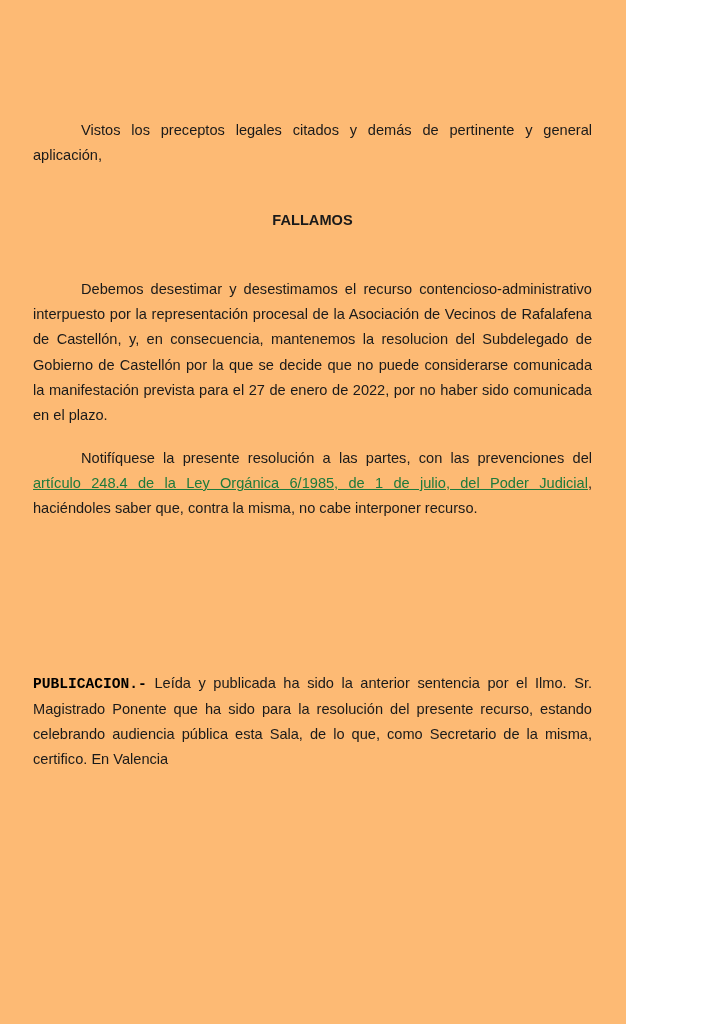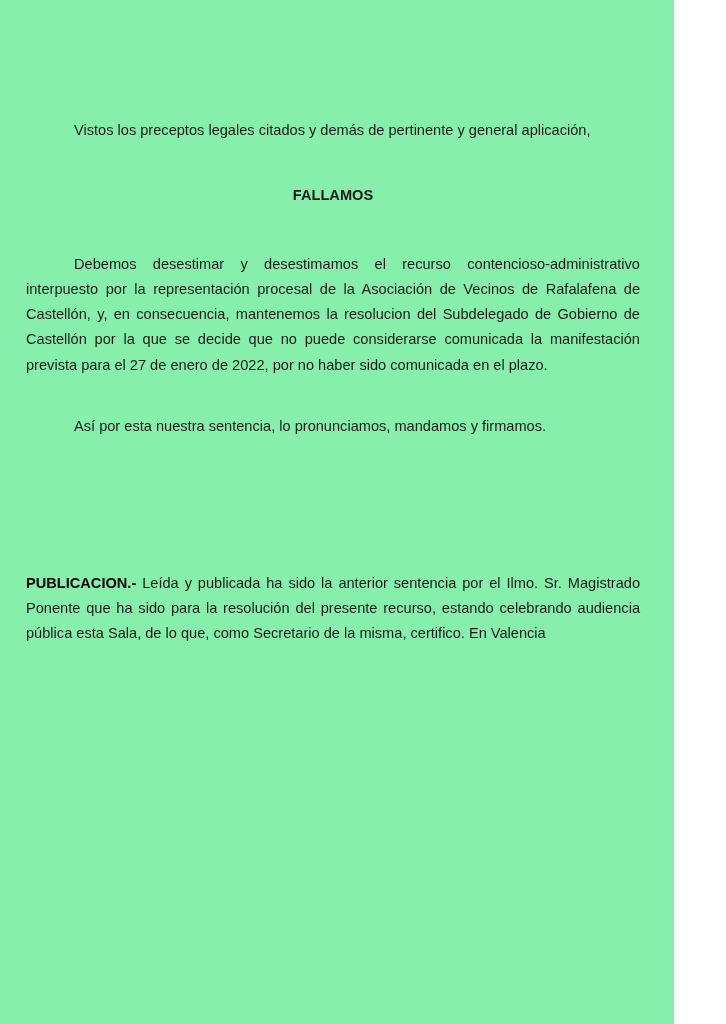--- a/index.html
+++ b/index.html
@@ -9,25 +9,25 @@
   }
   body {
     width: 726px;
     height: 1024px;
     font-family: "Liberation Sans", sans-serif;
     color: #000000;
     -webkit-font-smoothing: antialiased;
   }
   .page {
     position: relative;
-    width: 674px;
+    width: 626px;
     height: 1024px;
-    background: #86efac;
+    background: #fdba74;
     box-sizing: border-box;
-    padding: 118px 34px 0 26px;
+    padding: 118px 34px 0 33px;
   }
   p {
     margin: 0;
     font-size: 14.6px;
     line-height: 1.72;
     text-align: justify;
     text-justify: inter-word;
     color: #1a1a1a;
   }
   .indent {
@@ -45,41 +45,42 @@
   .gap-md { height: 32px; }
   .gap-lg { height: 36px; }
   .gap-block { height: 132px; }
   .link {
     color: #1e7a3c;
     text-decoration: underline;
   }
   .bold {
     font-weight: bold;
     color: #000000;
+    font-family: Liberation Mono, monospace;
   }
 </style>
 </head>
 <body>
 
 <div class="page">
 
   <p class="indent">Vistos los preceptos legales citados y demás de pertinente y general aplicación,</p>
 
   <div class="gap-md"></div>
 
   <p class="heading">FALLAMOS</p>
 
   <div class="gap-lg"></div>
 
   <p class="indent">Debemos desestimar y desestimamos el recurso contencioso-administrativo interpuesto por la representación procesal de la Asociación de Vecinos de Rafalafena de Castellón, y, en consecuencia, mantenemos la resolucion del Subdelegado de Gobierno de Castellón por la que se decide que no puede considerarse comunicada la manifestación prevista para el 27 de enero de 2022, por no haber sido comunicada en el plazo.</p>
 
   <div class="gap-sm"></div>
 
+  <p class="indent"><span>Notifíquese la presente resolución a las partes, con las prevenciones del </span><a class="link" href="#">artículo 248.4 de la Ley Orgánica 6/1985, de 1 de julio, del Poder Judicial</a><span>, haciéndoles saber que, contra la misma, no cabe interponer recurso.</span></p>
 
   <div class="gap-sm"></div>
 
-  <p class="indent">Así por esta nuestra sentencia, lo pronunciamos, mandamos y firmamos.</p>
 
   <div class="gap-block"></div>
 
   <p><span class="bold">PUBLICACION.-</span><span> Leída y publicada ha sido la anterior sentencia por el Ilmo. Sr. Magistrado Ponente que ha sido para la resolución del presente recurso, estando celebrando audiencia pública esta Sala, de lo que, como Secretario de la misma, certifico. En Valencia</span></p>
 
 </div>
 
 </body></html>

